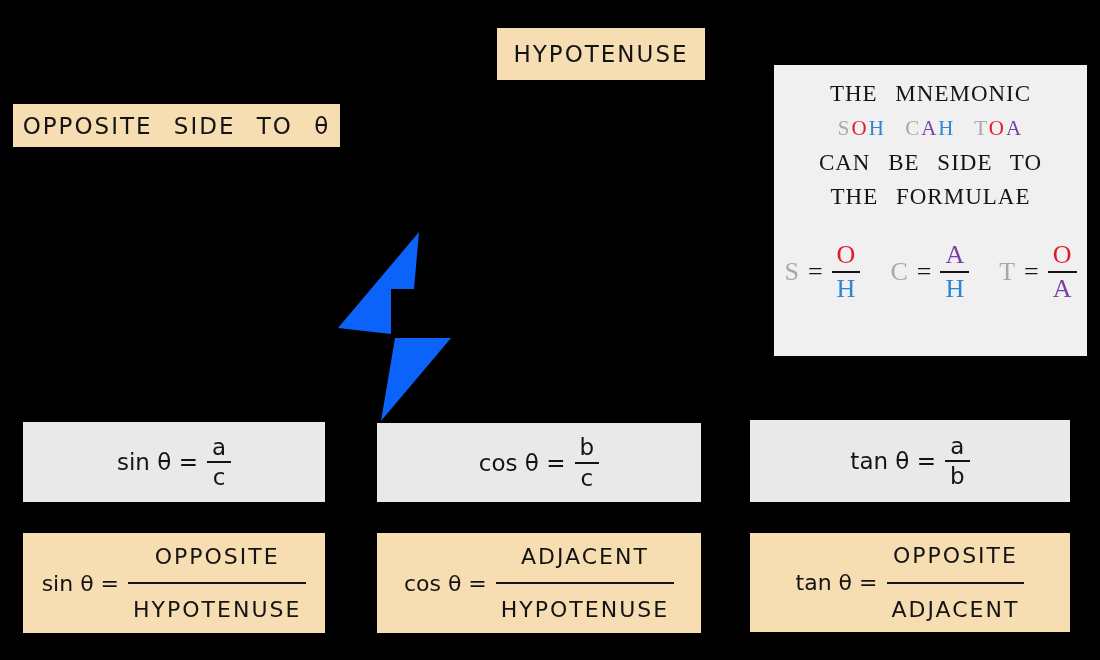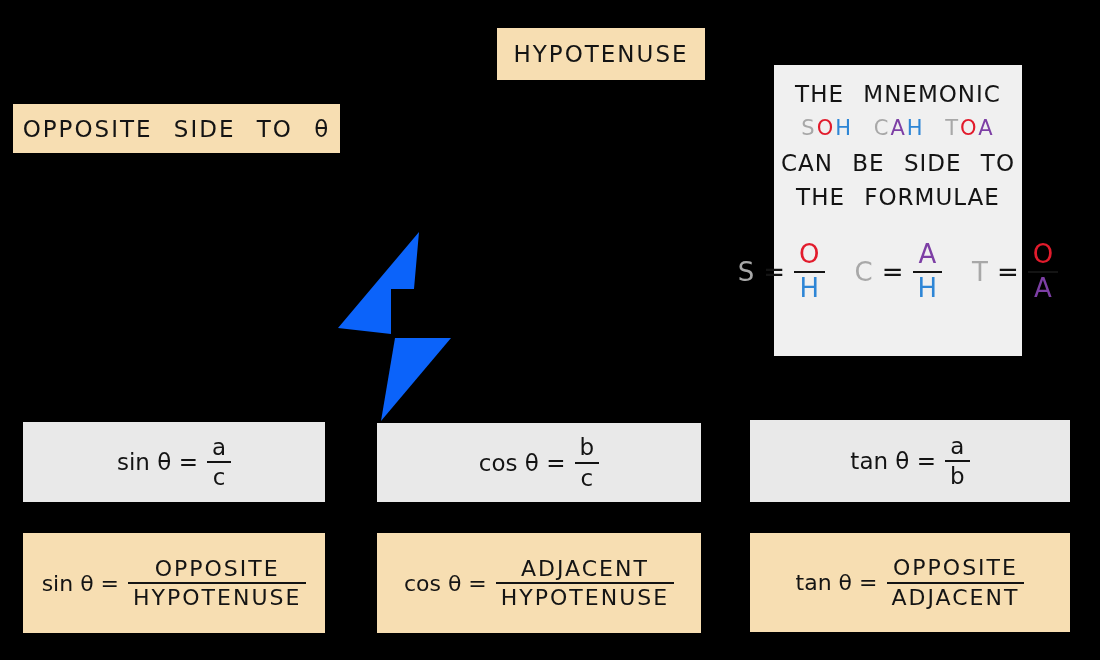--- a/index.html
+++ b/index.html
@@ -41,42 +41,42 @@
   .graybox{
     position:absolute;z-index:3;background:var(--graybox,#e9e9e9);
     display:flex;align-items:center;justify-content:center;
   }
   .graybox .formula{font-size:23px;}
   .tanbox{
     position:absolute;z-index:3;background:var(--tan,#f7deb2);
     display:flex;align-items:center;justify-content:center;
   }
   .tanbox .formula{font-size:22px;}
-  .tanbox .frac{letter-spacing:2px;}
+  .tanbox .frac{letter-spacing:2px;gap:12px;}
 </style>
 </head>
 <body>
 
 <div class="stage">
 
   <svg class="shape-layer" width="1100" height="660" viewBox="0 0 1100 660">
     <polygon points="419,232 414,289 391,289 391,334 338,328" fill="#0b63fa"></polygon>
     <polygon points="395,338 451,338 381,421" fill="#0b63fa"></polygon>
   </svg>
 
-  <div class="labelbox" style="left:13px;top:104px;width:327px;height:49px;">
+  <div class="labelbox" style="left:13px;top:104px;width:327px;height:43px;">
     <span class="cap">OPPOSITE SIDE TO θ</span>
   </div>
 
   <div class="labelbox" style="left:497px;top:28px;width:208px;height:52px;">
     <span class="cap">HYPOTENUSE</span>
   </div>
 
 
-  <div class="panel" style="left:774px;top:65px;width:248px;height:291px;">
+  <div class="panel" style="left:774px;top:65px;width:313px;height:291px;font-family:Liberation Serif, serif;">
     <div class="panel-line">THE MNEMONIC</div>
     <div class="soh-line"><span style="color: rgb(168, 168, 168);">S</span><span style="color: rgb(226, 27, 44);">O</span><span style="color: rgb(46, 134, 214);">H</span><span> </span><span style="color: rgb(168, 168, 168);">C</span><span style="color: rgb(125, 63, 165);">A</span><span style="color: rgb(46, 134, 214);">H</span><span> </span><span style="color: rgb(168, 168, 168);">T</span><span style="color: rgb(226, 27, 44);">O</span><span style="color: rgb(125, 63, 165);">A</span></div>
     <div class="panel-line">CAN BE SIDE TO</div>
     <div class="panel-line">THE FORMULAE</div>
     <div class="mn-formulas">
       <div class="formula mn-f">
           <span class="lhs" style="color: rgb(168, 168, 168);">S</span>
           <span class="eq">=</span>
           <span class="frac">
             <span class="num" style="color: rgb(226, 27, 44);">O</span>

